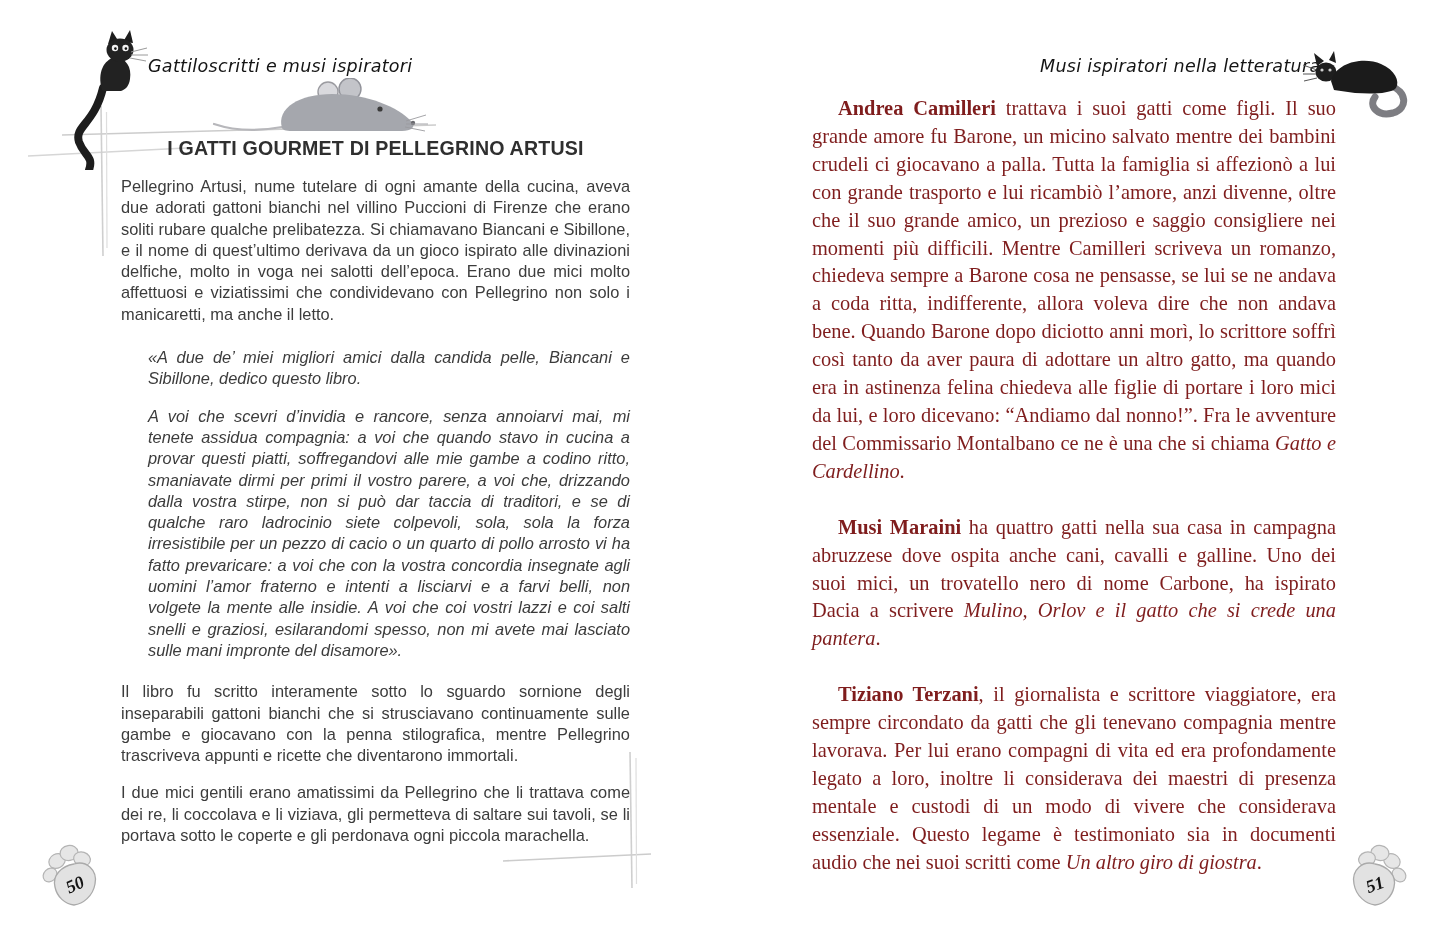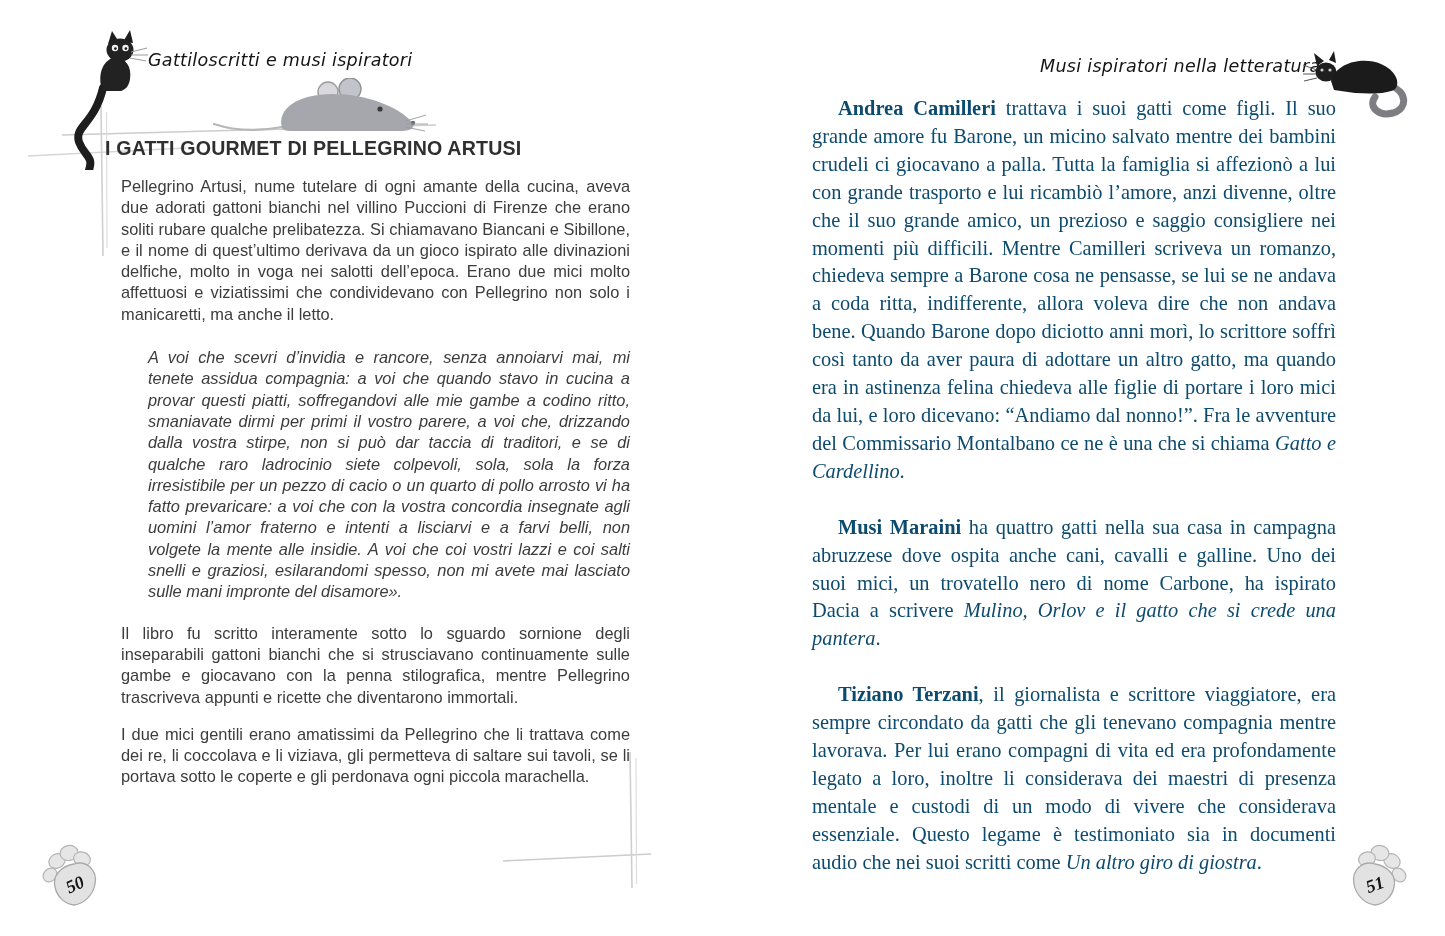--- a/index.html
+++ b/index.html
@@ -14,31 +14,31 @@
     font-size:17.5px;color:#141414;letter-spacing:.3px;white-space:nowrap;
   }
   
   .lp-article{
     left:105px;top:136px;width:541px;
     font-size:16.4px;line-height:21.3px;color:#3c3c3c;
     text-align:justify;
   }
   .lp-title{
     font-size:19.6px;font-weight:700;color:#2f2f2f;letter-spacing:.2px;
-    margin:0 0 4px 0;text-align:left;line-height:24px;
+    margin:0 0 4px 0;text-align:center;line-height:24px;
   }
   .lp-article p{margin:16px;}
   .lp-quote{
     margin:22px 0 20px 0;padding-left:27px;font-style:italic;color:#3c3c3c;
   }
   
   .rp-article{
     left:812px;top:95px;width:524px;
     font-family:"Liberation Serif",serif;
-    font-size:20.4px;line-height:27.9px;color:#0c4a6e;
+    font-size:20.4px;line-height:27.9px;color:#7f1d1d;
     text-align:justify;
   }
   .rp-article p{margin:0 0 28px 0;text-indent:26px;}
   .rp-article p:last-child{margin-bottom:0;margin-top:7px;}
   .bold{font-weight:700;}
   .italic{font-style:italic;}
   svg{display:block;}
   .pawnum{
     font-family:"Liberation Serif",serif;font-style:italic;font-weight:700;
     font-size:18px;fill:#141414;
@@ -76,26 +76,27 @@
     <circle cx="118" cy="14" r="10" fill="#d9d9dd" stroke="#9b9ba0" stroke-width="1.4"></circle>
     <circle cx="140" cy="11" r="11" fill="#c3c4c9" stroke="#92939a" stroke-width="1.4"></circle>
     <path d="M72 50 C 66 30, 90 16, 122 16 C 158 16, 188 29, 202 44 C 206 49, 201 53, 192 53 L 82 53 C 75 53, 73 52, 72 50 Z" fill="#a5a7ad"></path>
     <circle cx="170" cy="31" r="2.6" fill="#3a3a3a"></circle>
     <circle cx="203" cy="45" r="2.2" fill="#6b6b70"></circle>
     <line x1="196" y1="43" x2="216" y2="37" stroke="#9b9b9f" stroke-width="0.9"></line>
     <line x1="196" y1="46" x2="218" y2="46" stroke="#9b9b9f" stroke-width="0.9"></line>
     <line x1="195" y1="49" x2="215" y2="53" stroke="#9b9b9f" stroke-width="0.9"></line>
   </svg>
 
-  <div class="abs running-header" style="left:148px;top:50px;font-style:italic;">Gattiloscritti e musi ispiratori</div>
+  <div class="abs running-header" style="left:148px;top:56px;font-style:italic;">Gattiloscritti e musi ispiratori</div>
 
   <div class="abs lp-article">
     <h1 class="lp-title">I GATTI GOURMET DI PELLEGRINO ARTUSI</h1>
     <p><span>Pellegrino Artusi, nume tutelare di ogni amante della cucina, aveva due adorati gattoni bianchi nel villino Puccioni di Firenze che erano soliti rubare qualche prelibatezza. Si chiamavano Biancani e Sibillone, e il nome di quest’ultimo derivava da un gioco ispirato alle divinazioni delfiche, molto in voga nei salotti dell’epoca. Erano due mici molto affettuosi e viziatissimi che condividevano con Pellegrino non solo i manicaretti, ma anche il letto.</span></p>
     <div class="lp-quote">
+      <p>«A due de’ miei migliori amici dalla candida pelle, Biancani e Sibillone, dedico questo libro.</p>
       <p>A voi che scevri d’invidia e rancore, senza annoiarvi mai, mi tenete assidua compagnia: a voi che quando stavo in cucina a provar questi piatti, soffregandovi alle mie gambe a codino ritto, smaniavate dirmi per primi il vostro parere, a voi che, drizzando dalla vostra stirpe, non si può dar taccia di traditori, e se di qualche raro ladrocinio siete colpevoli, sola, sola la forza irresistibile per un pezzo di cacio o un quarto di pollo arrosto vi ha fatto prevaricare: a voi che con la vostra concordia insegnate agli uomini l’amor fraterno e intenti a lisciarvi e a farvi belli, non volgete la mente alle insidie. A voi che coi vostri lazzi e coi salti snelli e graziosi, esilarandomi spesso, non mi avete mai lasciato sulle mani impronte del disamore».</p>
     </div>
     <p>Il libro fu scritto interamente sotto lo sguardo sornione degli inseparabili gattoni bianchi che si strusciavano continuamente sulle gambe e giocavano con la penna stilografica, mentre Pellegrino trascriveva appunti e ricette che diventarono immortali.</p>
     <p>I due mici gentili erano amatissimi da Pellegrino che li trattava come dei re, li coccolava e li viziava, gli permetteva di saltare sui tavoli, se li portava sotto le coperte e gli perdonava ogni piccola marachella.</p>
   </div>
 
   <svg class="abs" style="left:470px;top:740px;" width="200" height="160" viewBox="0 0 200 160">
     <line x1="33" y1="121" x2="181" y2="114" stroke="#cccccc" stroke-width="1.6"></line>
     <line x1="160" y1="12" x2="162" y2="148" stroke="#cfcfcf" stroke-width="1.6"></line>
     <line x1="166" y1="18" x2="166.5" y2="144" stroke="#dedede" stroke-width="1.2"></line>

